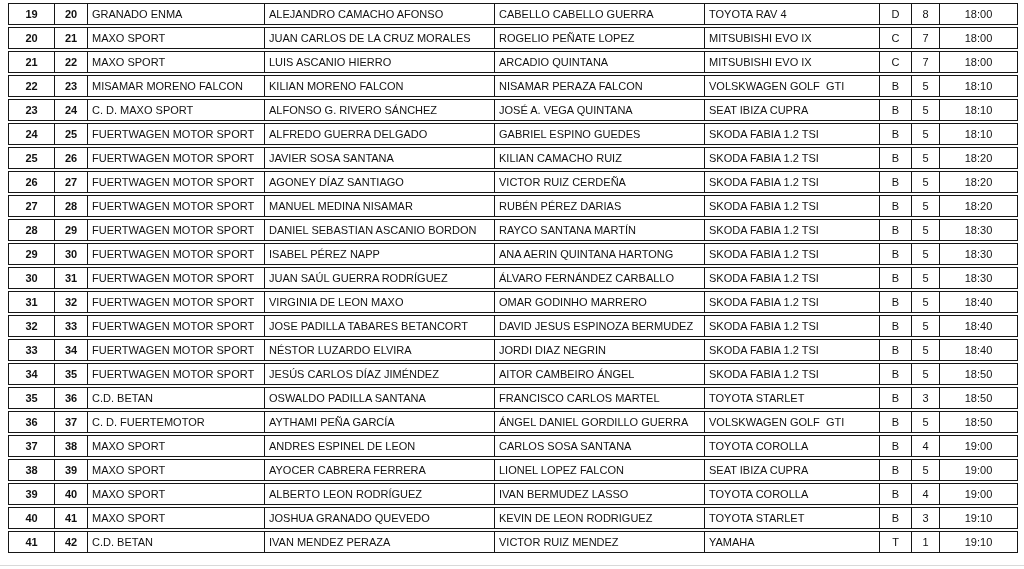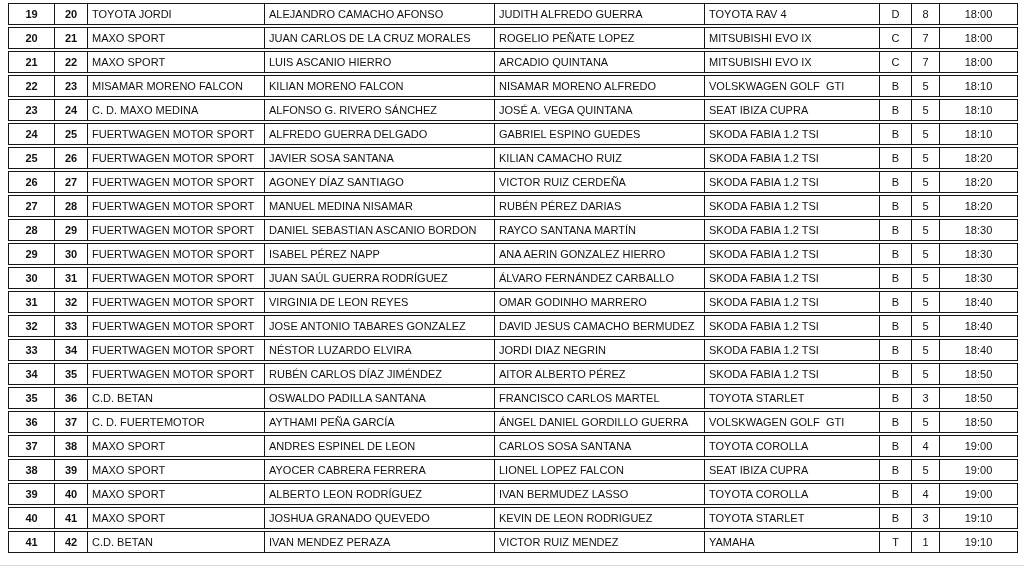--- a/index.html
+++ b/index.html
@@ -74,23 +74,23 @@
       <col class="c5">
         <col class="c6">
         <col class="c7">
         <col class="c8">
         <col class="c9">
     </colgroup>
     <tbody>
         <tr>
           <td class="center bold">19</td>
           <td class="center bold">20</td>
-          <td>TOYOTA JORDI</td>
+          <td>GRANADO ENMA</td>
           <td>ALEJANDRO CAMACHO AFONSO</td>
-          <td>JUDITH ALFREDO GUERRA</td>
+          <td>CABELLO CABELLO GUERRA</td>
           <td>TOYOTA RAV 4</td>
           <td class="center">D</td>
           <td class="center">8</td>
           <td class="center">18:00</td>
         </tr>
         <tr>
           <td class="center bold">20</td>
           <td class="center bold">21</td>
           <td>MAXO SPORT</td>
           <td>JUAN CARLOS DE LA CRUZ MORALES</td>
@@ -109,30 +109,30 @@
           <td>MITSUBISHI EVO IX</td>
           <td class="center">C</td>
           <td class="center">7</td>
           <td class="center">18:00</td>
         </tr>
         <tr>
           <td class="center bold">22</td>
           <td class="center bold">23</td>
           <td>MISAMAR MORENO FALCON</td>
           <td>KILIAN MORENO FALCON</td>
-          <td>NISAMAR MORENO ALFREDO</td>
+          <td>NISAMAR PERAZA FALCON</td>
           <td>VOLSKWAGEN GOLF  GTI</td>
           <td class="center">B</td>
           <td class="center">5</td>
           <td class="center">18:10</td>
         </tr>
         <tr>
           <td class="center bold">23</td>
           <td class="center bold">24</td>
-          <td>C. D. MAXO MEDINA</td>
+          <td>C. D. MAXO SPORT</td>
           <td>ALFONSO G. RIVERO SÁNCHEZ</td>
           <td>JOSÉ A. VEGA QUINTANA</td>
           <td>SEAT IBIZA CUPRA</td>
           <td class="center">B</td>
           <td class="center">5</td>
           <td class="center">18:10</td>
         </tr>
         <tr>
           <td class="center bold">24</td>
           <td class="center bold">25</td>
@@ -186,76 +186,76 @@
           <td>SKODA FABIA 1.2 TSI</td>
           <td class="center">B</td>
           <td class="center">5</td>
           <td class="center">18:30</td>
         </tr>
         <tr>
           <td class="center bold">29</td>
           <td class="center bold">30</td>
           <td>FUERTWAGEN MOTOR SPORT</td>
           <td>ISABEL PÉREZ NAPP</td>
-          <td>ANA AERIN GONZALEZ HIERRO</td>
+          <td>ANA AERIN QUINTANA HARTONG</td>
           <td>SKODA FABIA 1.2 TSI</td>
           <td class="center">B</td>
           <td class="center">5</td>
           <td class="center">18:30</td>
         </tr>
         <tr>
           <td class="center bold">30</td>
           <td class="center bold">31</td>
           <td>FUERTWAGEN MOTOR SPORT</td>
           <td>JUAN SAÚL GUERRA RODRÍGUEZ</td>
           <td>ÁLVARO FERNÁNDEZ CARBALLO</td>
           <td>SKODA FABIA 1.2 TSI</td>
           <td class="center">B</td>
           <td class="center">5</td>
           <td class="center">18:30</td>
         </tr>
         <tr>
           <td class="center bold">31</td>
           <td class="center bold">32</td>
           <td>FUERTWAGEN MOTOR SPORT</td>
-          <td>VIRGINIA DE LEON REYES</td>
+          <td>VIRGINIA DE LEON MAXO</td>
           <td>OMAR GODINHO MARRERO</td>
           <td>SKODA FABIA 1.2 TSI</td>
           <td class="center">B</td>
           <td class="center">5</td>
           <td class="center">18:40</td>
         </tr>
         <tr>
           <td class="center bold">32</td>
           <td class="center bold">33</td>
           <td>FUERTWAGEN MOTOR SPORT</td>
-          <td>JOSE ANTONIO TABARES GONZALEZ</td>
-          <td>DAVID JESUS CAMACHO BERMUDEZ</td>
+          <td>JOSE PADILLA TABARES BETANCORT</td>
+          <td>DAVID JESUS ESPINOZA BERMUDEZ</td>
           <td>SKODA FABIA 1.2 TSI</td>
           <td class="center">B</td>
           <td class="center">5</td>
           <td class="center">18:40</td>
         </tr>
         <tr>
           <td class="center bold">33</td>
           <td class="center bold">34</td>
           <td>FUERTWAGEN MOTOR SPORT</td>
           <td>NÉSTOR LUZARDO ELVIRA</td>
           <td>JORDI DIAZ NEGRIN</td>
           <td>SKODA FABIA 1.2 TSI</td>
           <td class="center">B</td>
           <td class="center">5</td>
           <td class="center">18:40</td>
         </tr>
         <tr>
           <td class="center bold">34</td>
           <td class="center bold">35</td>
           <td>FUERTWAGEN MOTOR SPORT</td>
-          <td>RUBÉN CARLOS DÍAZ JIMÉNDEZ</td>
-          <td>AITOR ALBERTO PÉREZ</td>
+          <td>JESÚS CARLOS DÍAZ JIMÉNDEZ</td>
+          <td>AITOR CAMBEIRO ÁNGEL</td>
           <td>SKODA FABIA 1.2 TSI</td>
           <td class="center">B</td>
           <td class="center">5</td>
           <td class="center">18:50</td>
         </tr>
         <tr>
           <td class="center bold">35</td>
           <td class="center bold">36</td>
           <td>C.D. BETAN</td>
           <td>OSWALDO PADILLA SANTANA</td>

